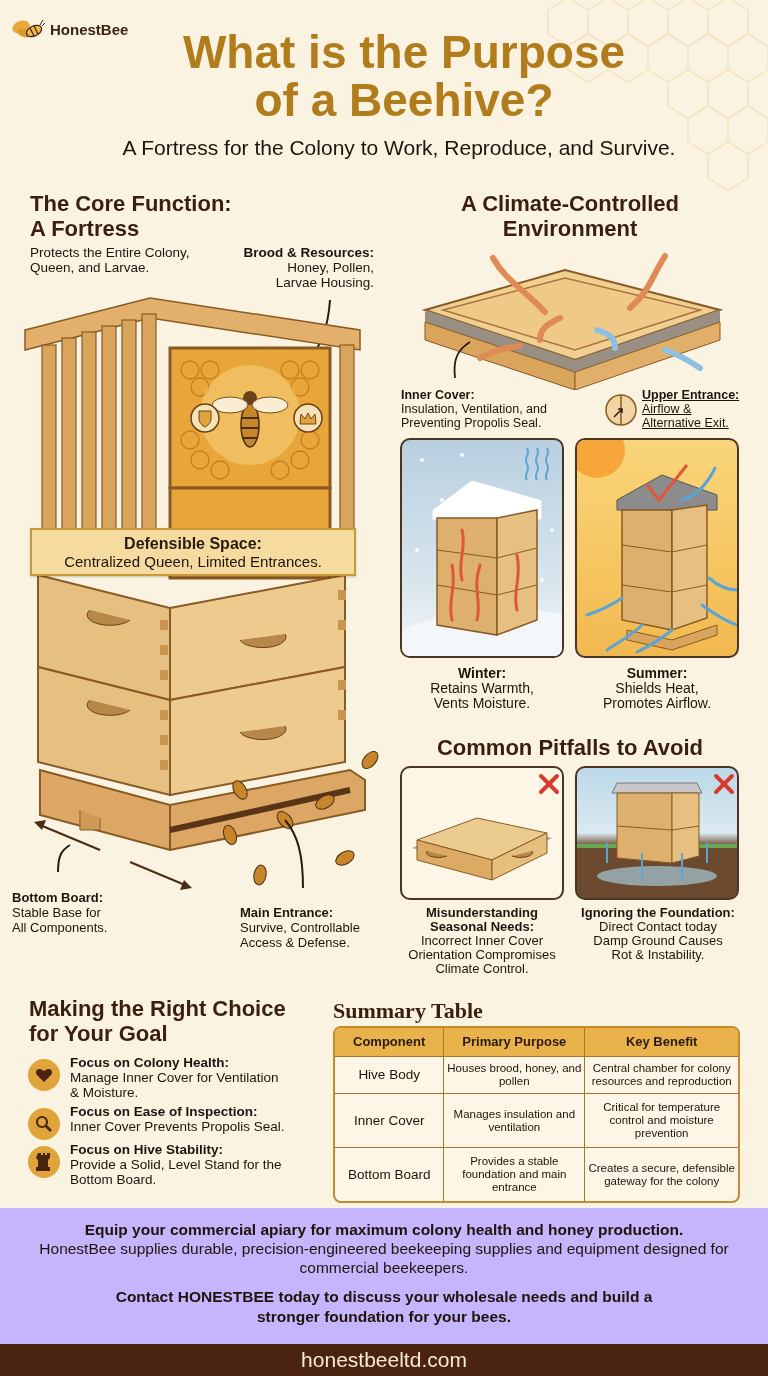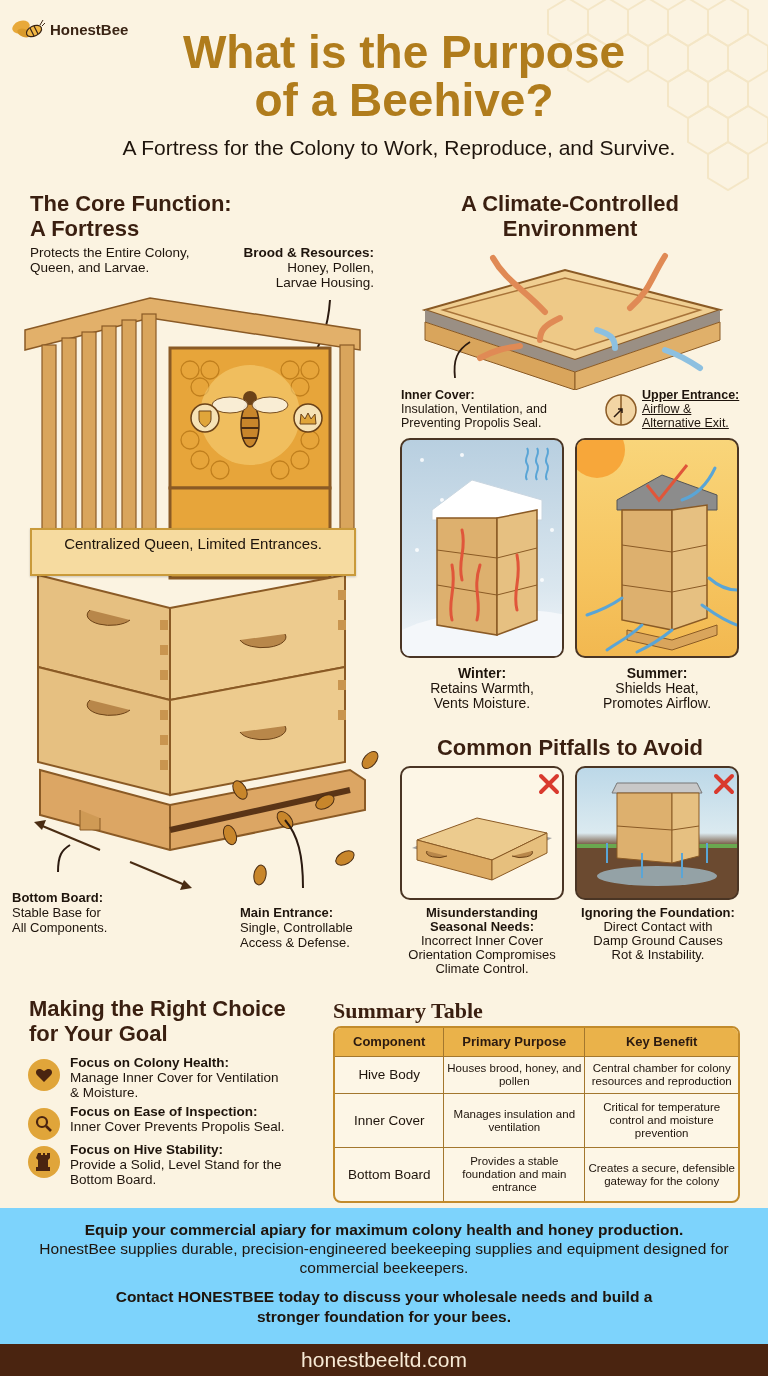--- a/index.html
+++ b/index.html
@@ -77,21 +77,21 @@
   .tbl td {
     font-size: 11.5px; line-height: 13px; text-align: center; color: #1e140c;
     border-top: 1px solid #a3772e; border-right: 1px solid #a3772e; padding: 2px 3px;
   }
   .tbl td.comp { font-size: 13.5px; }
   .tbl th:last-child, .tbl td:last-child { border-right: none; }
 
   
   .cta {
     position: absolute; left: 0; top: 1208px; width: 768px; height: 136px;
-    background: #7dd3fc; text-align: center; padding-top: 12px;
+    background: #c4b5fd; text-align: center; padding-top: 12px;
   }
   .cta .l1 { font-size: 15.5px; font-weight: 700; color: #1e140c; line-height: 19px; }
   .cta .l2 { font-size: 15.5px; color: #1e140c; line-height: 19px; padding: 0 28px; }
   .cta .l3 { font-size: 15.5px; font-weight: 700; color: #1e140c; line-height: 20px; margin-top: 10px; padding: 0 90px; }
   .footer {
     position: absolute; left: 0; top: 1344px; width: 768px; height: 32px;
     background: #4a2410; color: #f7ead5; text-align: center; font-size: 21px; line-height: 32px;
   }
 </style>
 </head>
@@ -239,31 +239,32 @@
 
     <path d="M20 535 L80 560" stroke="#4a2c12" stroke-width="2"></path>
     <path d="M14 532 l12 -2 l-4 10z" fill="#4a2c12"></path>
     <path d="M110 572 L165 595" stroke="#4a2c12" stroke-width="2"></path>
     <path d="M172 598 l-12 2 l4 -10z" fill="#4a2c12"></path>
     <path d="M38 582 C 38 565, 42 560, 50 555" stroke="#2b1a10" stroke-width="2" fill="none"></path>
     <path d="M283 598 C 283 565, 278 545, 265 530" stroke="#2b1a10" stroke-width="2" fill="none"></path>
   </svg>
 
   <div class="defensible">
+    <div class="t1">Defensible Space:</div>
     <div class="t2">Centralized Queen, Limited Entrances.</div>
   </div>
 
   <div class="abs lbl" style="left:12px;top:890px;font-size:13px;">
     <b>Bottom Board:</b>
     <div>Stable Base for</div>
     <div>All Components.</div>
   </div>
   <div class="abs lbl" style="left:240px;top:905px;font-size:13px;">
     <b>Main Entrance:</b>
-    <div>Single, Controllable</div>
+    <div>Survive, Controllable</div>
     <div>Access &amp; Defense.</div>
   </div>
 
   <h2 class="sec abs" style="left:400px;top:191px;width:340px;text-align:center;">
     <div>A Climate-Controlled</div>
     <div>Environment</div>
   </h2>
 
   <svg class="abs" style="left:415px;top:250px;" width="320" height="140" viewBox="0 0 320 140">
     <path d="M10 60 L150 20 L305 60 L160 110z" fill="#f0cf92" stroke="#8a5a25" stroke-width="2"></path>
@@ -399,21 +400,21 @@
 
   <div class="abs center-lbl" style="left:388px;top:906px;width:188px;font-size:13px;line-height:14px;">
     <b>Misunderstanding</b>
     <b>Seasonal Needs:</b>
     <div>Incorrect Inner Cover</div>
     <div>Orientation Compromises</div>
     <div>Climate Control.</div>
   </div>
   <div class="abs center-lbl" style="left:565px;top:906px;width:186px;font-size:13px;line-height:14px;">
     <b>Ignoring the Foundation:</b>
-    <div>Direct Contact with</div>
+    <div>Direct Contact today</div>
     <div>Damp Ground Causes</div>
     <div>Rot &amp; Instability.</div>
   </div>
 
   <h2 class="sec abs" style="left:29px;top:996px;">
     <div>Making the Right Choice</div>
     <div>for Your Goal</div>
   </h2>
 
   <div class="choice" style="top:1055px;">

